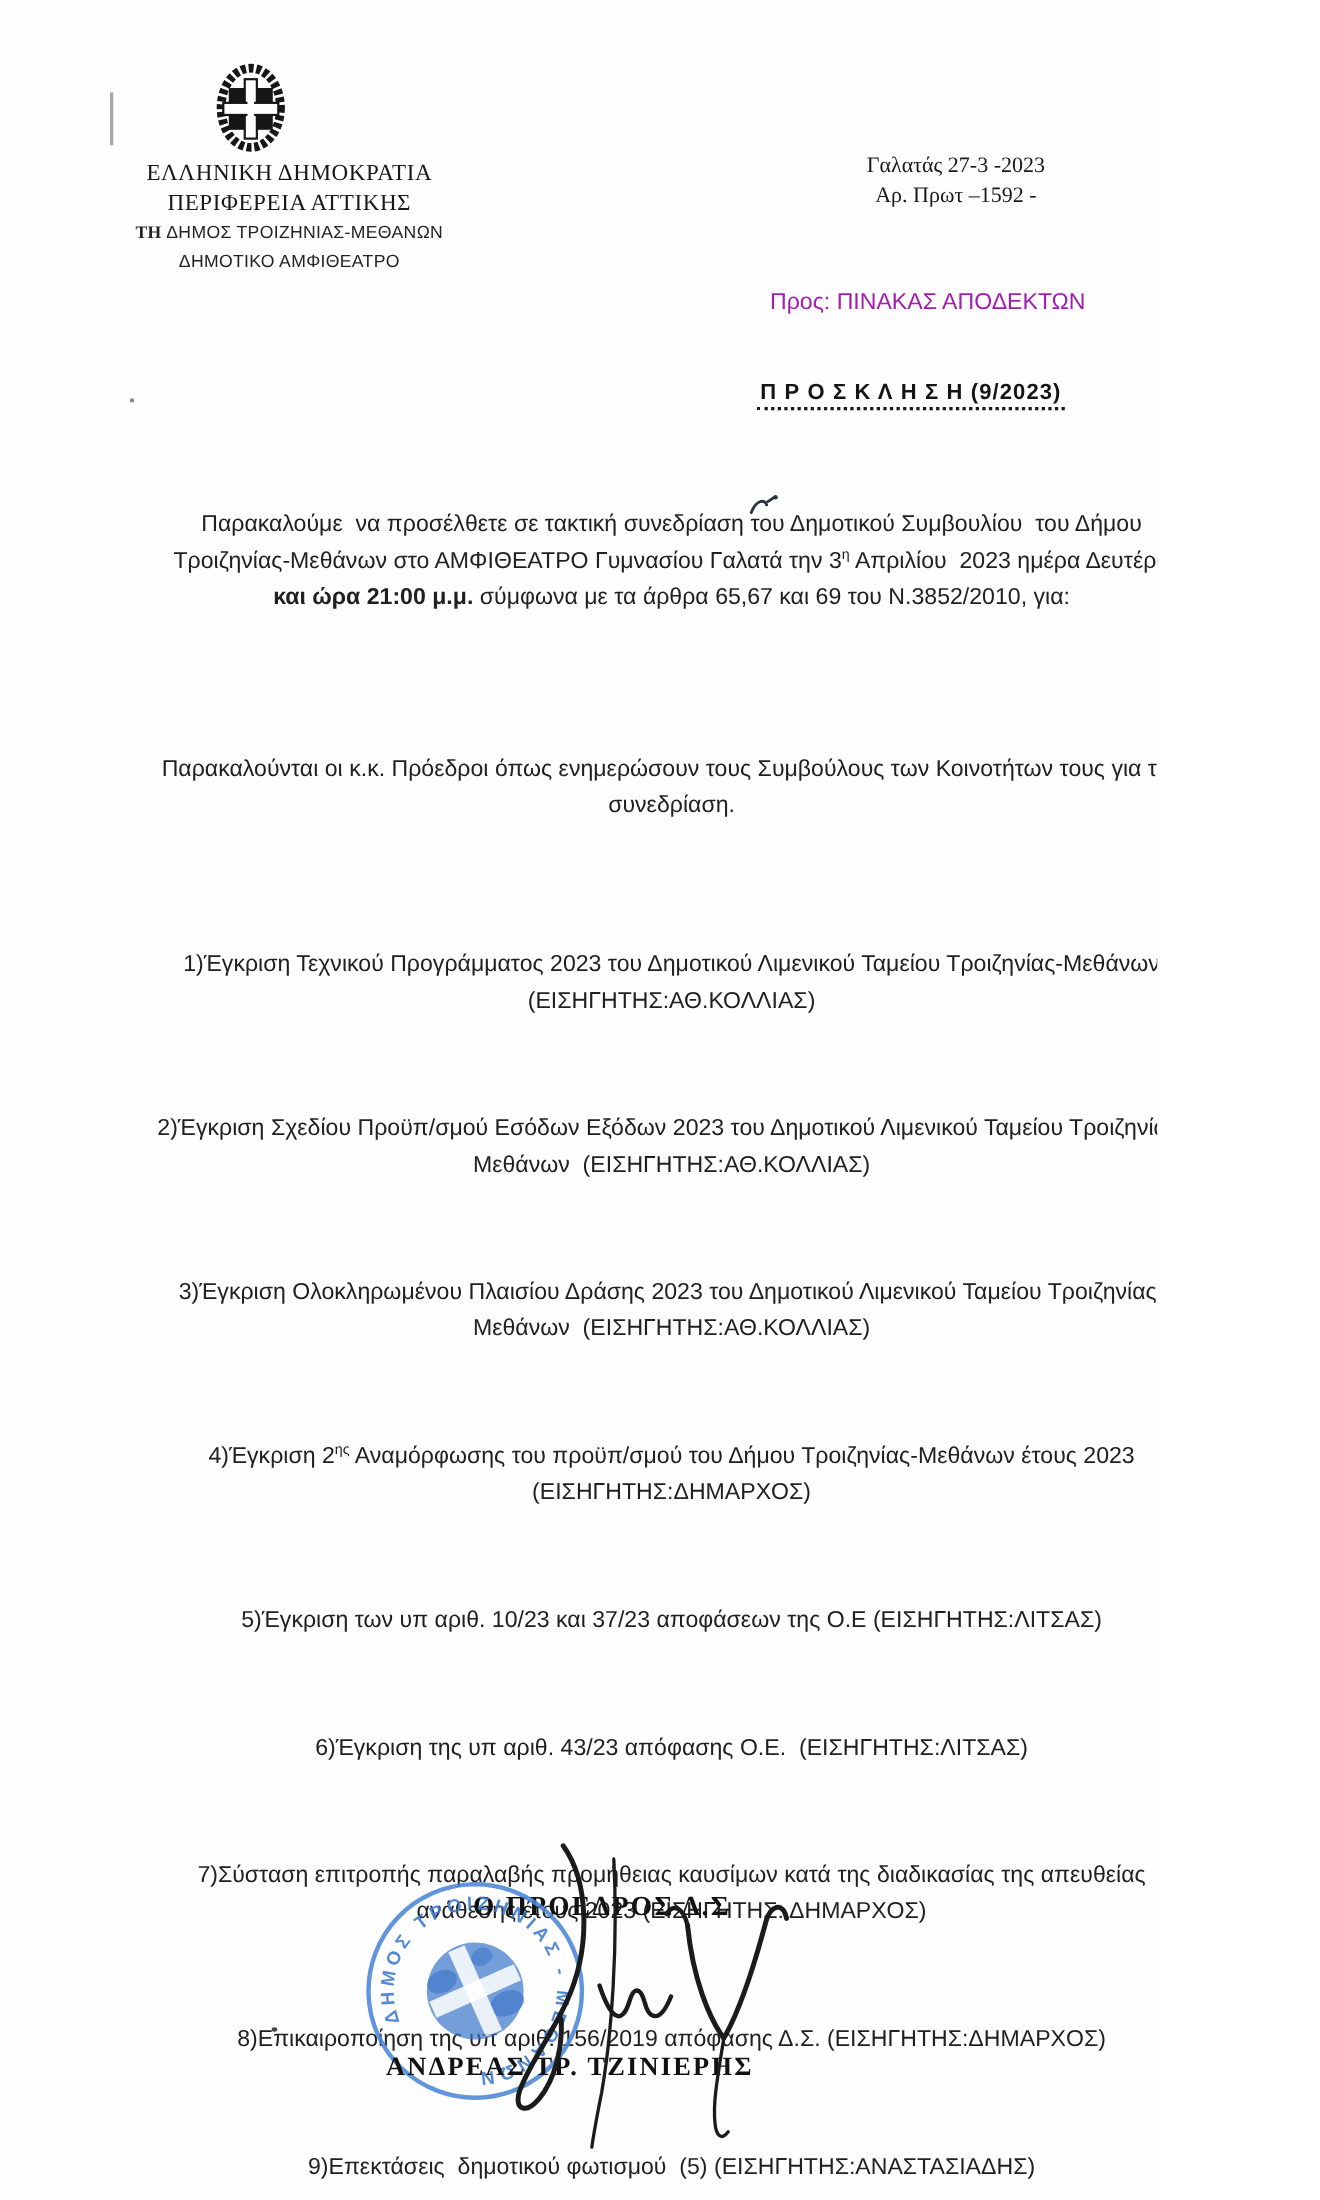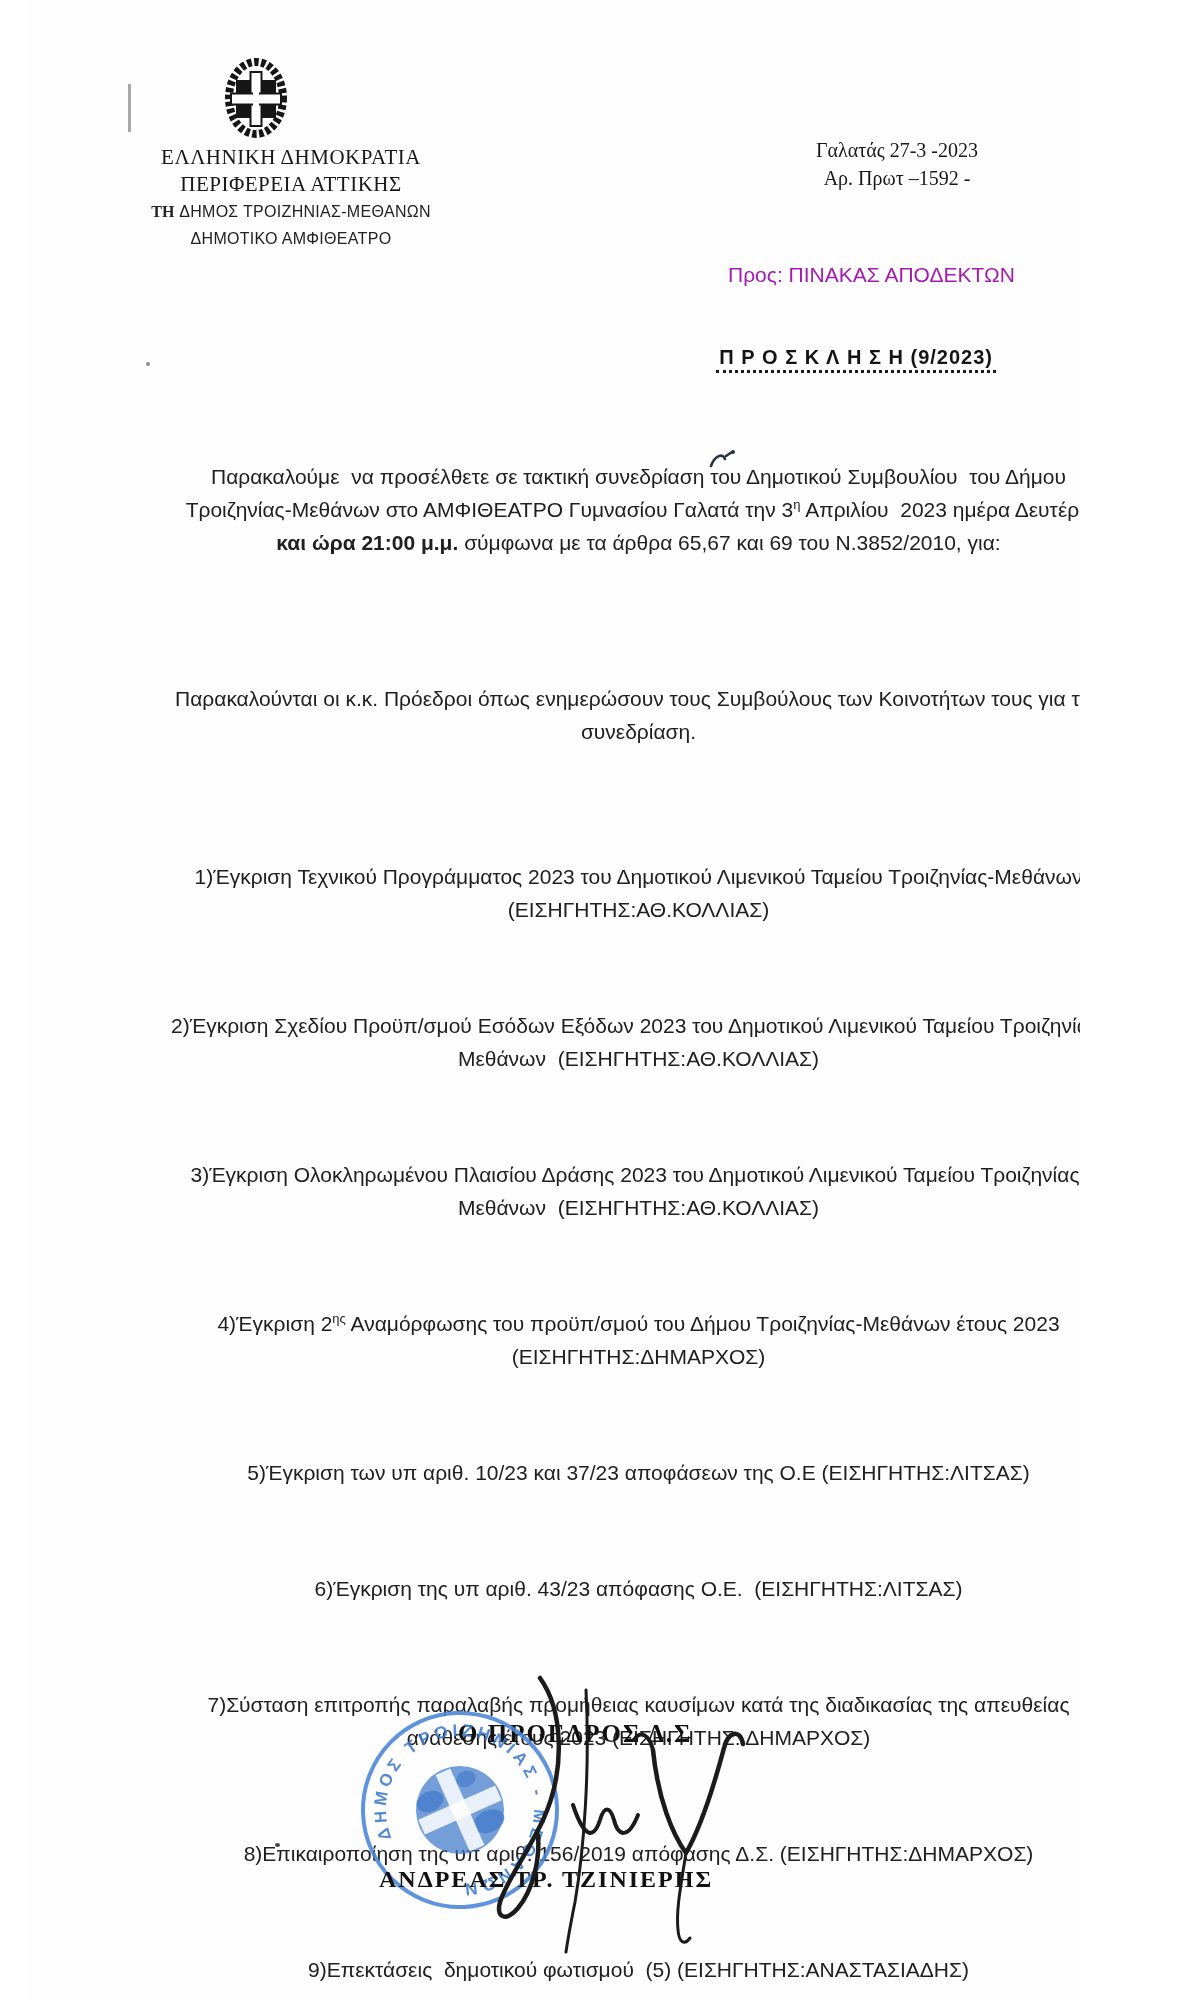--- a/index.html
+++ b/index.html
@@ -1,17 +1,17 @@
 <!DOCTYPE html>
 <html><head>
 <meta charset="utf-8">
 <style>
   html,body{margin:0;padding:0;background:#ffffff;}
   .page{position:relative;width:1052px;height:2000px;background:#fefefe;overflow:hidden;
-        font-family:"Liberation Sans",sans-serif;color:#1f1f1f;margin-left:28px;}
+        font-family:"Liberation Sans",sans-serif;color:#1f1f1f;}
 
   
   .emblem{position:absolute;left:196px;top:56px;}
   .hdr-left{position:absolute;left:88px;top:144px;width:350px;text-align:center;}
   .hdr-left .l-serif{font-family:"Liberation Serif",serif;font-size:21px;line-height:27px;color:#181818;letter-spacing:.5px;}
   .hdr-left .l-sans{font-size:16px;line-height:27px;color:#222;letter-spacing:.3px;}
   .hdr-left .pfx{font-family:"Liberation Serif",serif;font-weight:bold;}
   .hdr-right{position:absolute;left:704px;top:136px;width:330px;text-align:center;}
   .hdr-right .l-serif{font-family:"Liberation Serif",serif;font-size:20px;line-height:28px;color:#181818;}
   .to-line{position:absolute;left:700px;top:263px;font-size:21px;color:#a21caf;}

